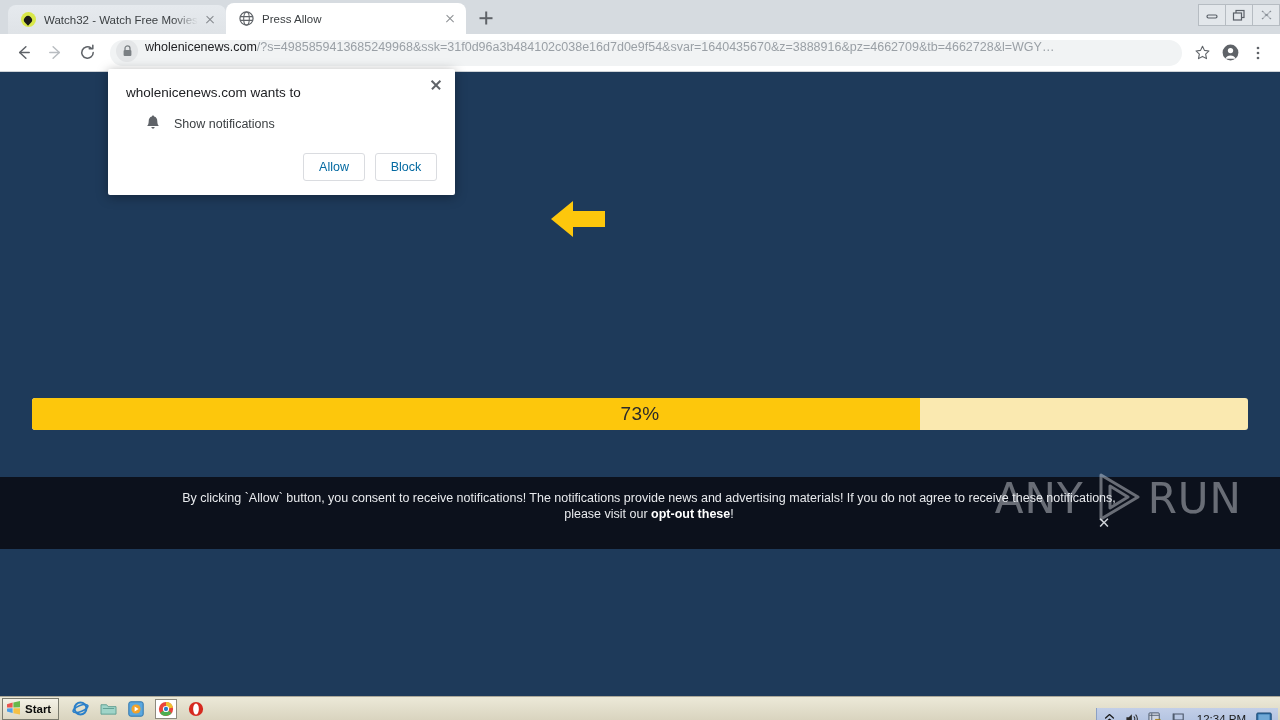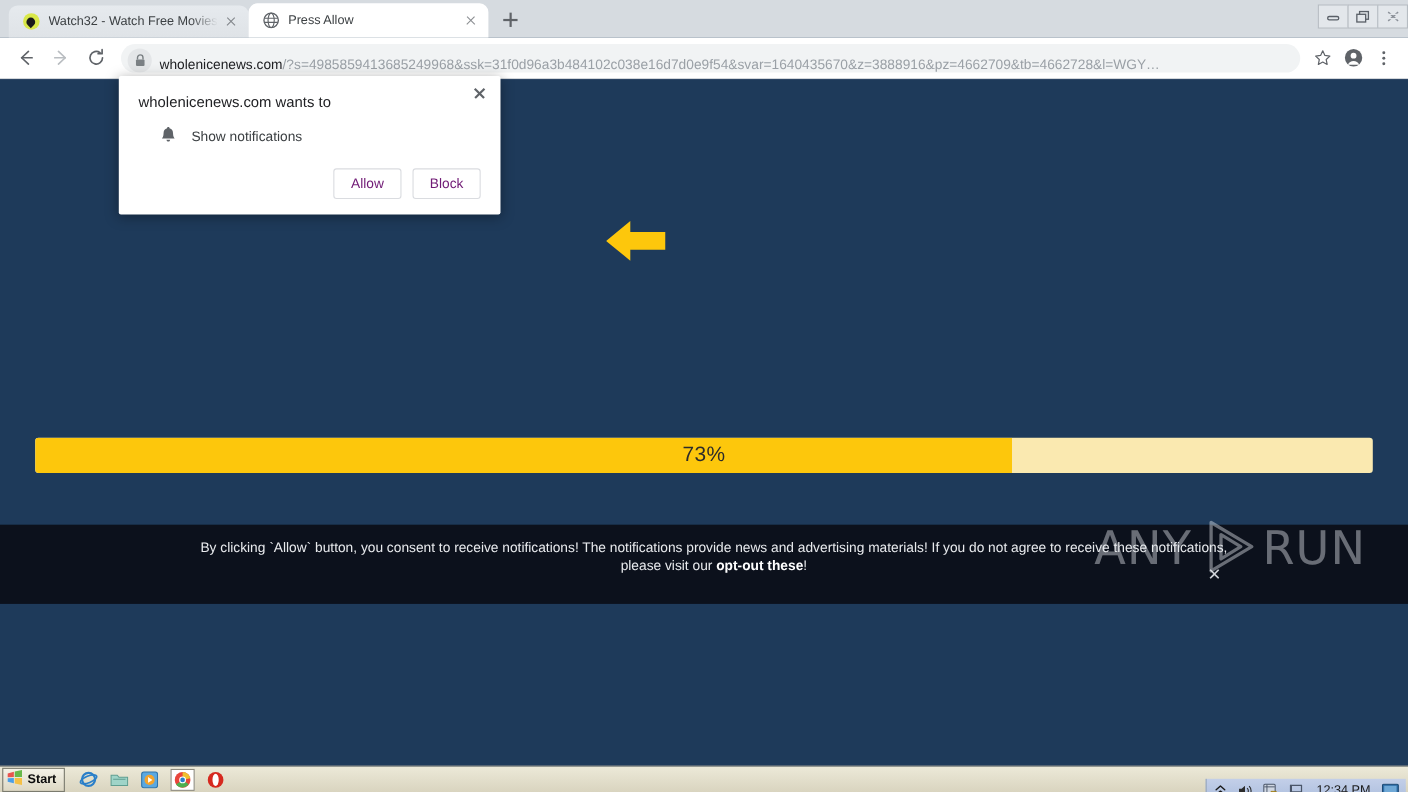--- a/index.html
+++ b/index.html
@@ -36,21 +36,21 @@
   .tab.inactive {
     background: linear-gradient(#e6eaee, #dfe3e7);
     border-top-left-radius: 8px;
     border-top-right-radius: 8px;
     width: 218px;
   }
   .tab.active {
     background: #fff;
     border-top-left-radius: 8px;
     border-top-right-radius: 8px;
-    width: 218px;
+    width: 240px;
     height: 31px;
   }
   .tab-favicon {
     width: 16px; height: 16px;
     flex: 0 0 16px;
     margin-right: 8px;
     display: flex; align-items: center; justify-content: center;
   }
   .fav-watch32 {
     width: 15px; height: 15px; border-radius: 50%;
@@ -124,21 +124,21 @@
   .navbtn {
     width: 30px; height: 30px;
     display: flex; align-items: center; justify-content: center;
     margin-right: 2px;
   }
   .omnibox {
     flex: 1 1 auto;
     height: 26px;
     background: #f1f3f4;
     border-radius: 13px;
-    display: flex; align-items: flex-end;
+    display: flex; align-items: flex-start;
     padding: 0 12px 0 6px;
     margin: 0 6px;
     overflow: hidden;
   }
   .lockwrap {
     width: 22px; height: 22px; border-radius: 50%;
     background: #e4e6e8;
     display: flex; align-items: center; justify-content: center;
     flex: 0 0 22px; margin-right: 7px;
   }
@@ -250,21 +250,21 @@
   .perm-actions {
     display: flex; justify-content: flex-end;
     margin-top: 20px;
   }
   .perm-btn {
     min-width: 62px;
     height: 28px;
     border: 1px solid #dadce0;
     border-radius: 3px;
     background: #fff;
-    color: #701a75;
+    color: #0369a1;
     font-size: 12.5px;
     font-family: "Liberation Sans", sans-serif;
     margin-left: 10px;
     padding: 0 12px;
   }
   .perm-close {
     position: absolute;
     right: 10px; top: 7px;
     width: 18px; height: 18px;
   }

